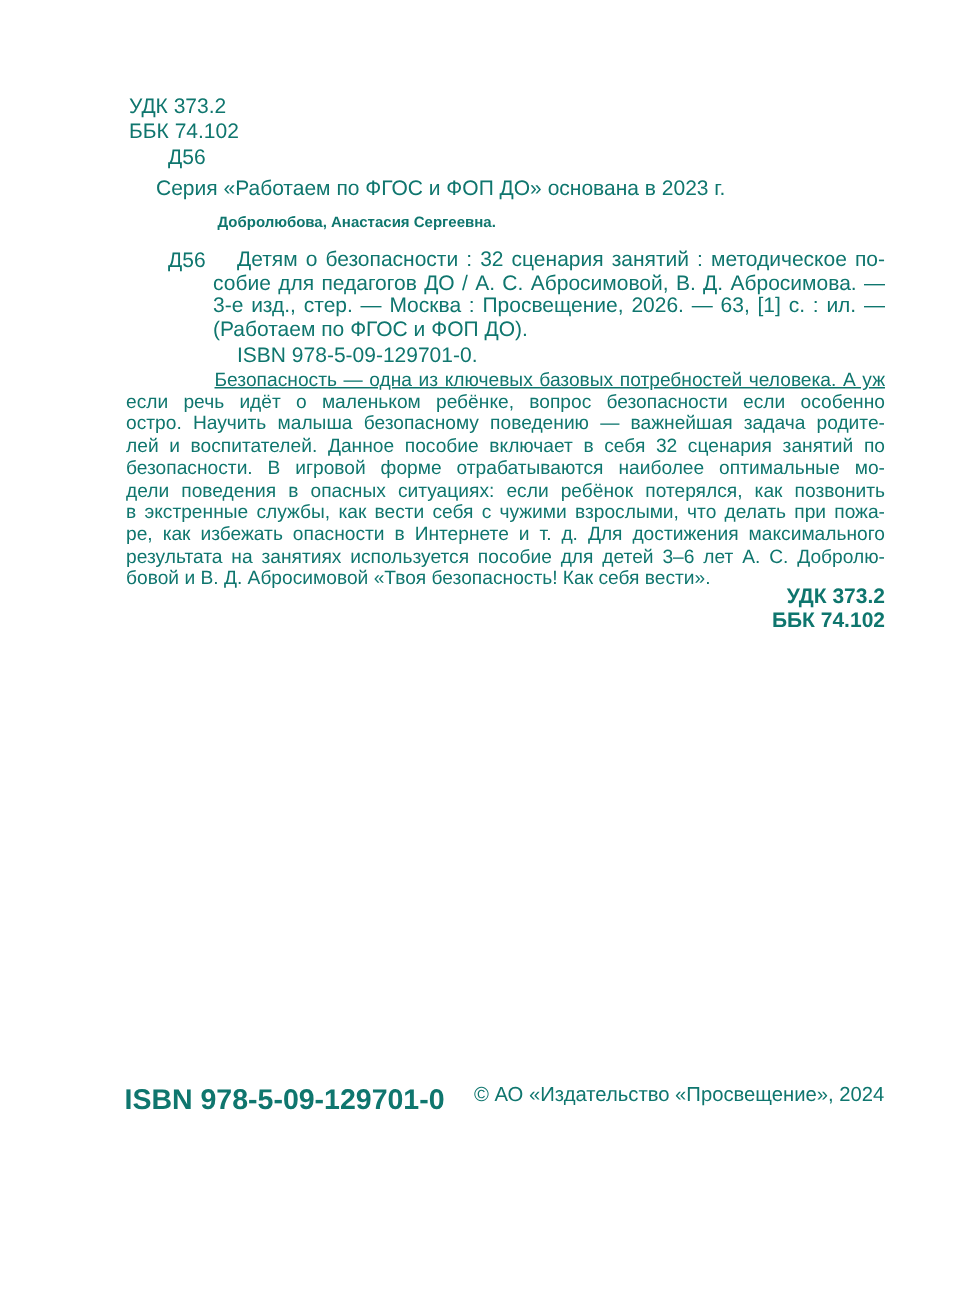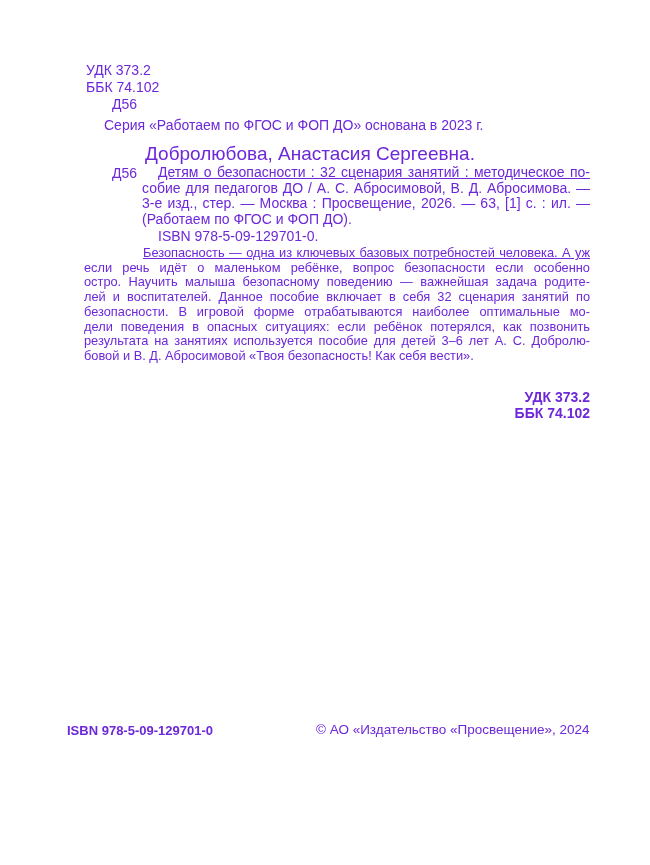--- a/index.html
+++ b/index.html
@@ -2,21 +2,21 @@
 <html><head>
 <meta charset="utf-8">
 <title>Imprint page</title>
 <style>
   html, body { margin: 0; padding: 0; background: #ffffff; }
   .page {
     position: relative;
     width: 650px;
     height: 865px;
     background: #ffffff;
-    color: #6d28d9;
+    color: #0f766e;
     font-family: "Liberation Sans", sans-serif;
     overflow: hidden;
   }
   .top-codes {
     position: absolute;
     left: 86px; top: 62px;
     font-size: 14px;
     line-height: 17px;
     white-space: nowrap;
   }
@@ -25,38 +25,38 @@
     position: absolute;
     left: 104px; top: 117px;
     width: 505px;
     text-align: left;
     font-size: 14px;
     white-space: nowrap;
   }
   .author-heading {
     position: absolute;
     left: 145px; top: 143px;
-    font-size: 19px;
-    font-weight: normal;
+    font-size: 10px;
+    font-weight: bold;
     white-space: nowrap;
   }
   .entry-code {
     position: absolute;
     left: 112px; top: 165px;
     font-size: 14px;
   }
   .entry-lines {
     position: absolute;
     left: 142px; top: 165px;
     width: 448px;
     font-size: 14px;
     line-height: 15.5px;
   }
   .jl { text-align: justify; text-align-last: justify; }
-  .first-entry { padding-left: 16px; text-decoration: underline; }
+  .first-entry { padding-left: 16px; }
   .plain { text-align: left; text-align-last: left; }
   .entry-isbn {
     position: absolute;
     left: 158px; top: 228px;
     font-size: 14px;
     white-space: nowrap;
   }
   .annotation {
     position: absolute;
     left: 84px; top: 246px;
@@ -70,22 +70,22 @@
     left: 440px; top: 390px;
     width: 150px;
     text-align: right;
     font-size: 14px;
     font-weight: bold;
     line-height: 15.5px;
     white-space: nowrap;
   }
   .footer-isbn {
     position: absolute;
-    left: 67px; top: 723px;
-    font-size: 13px;
+    left: 83px; top: 723px;
+    font-size: 19px;
     font-weight: bold;
     white-space: nowrap;
   }
   .footer-copy {
     position: absolute;
     left: 316px; top: 722px;
     font-size: 13.5px;
     line-height: 15.2px;
     white-space: nowrap;
   }
@@ -117,20 +117,22 @@
 
   <div class="entry-isbn">ISBN 978-5-09-129701-0.</div>
 
   <div class="annotation">
     <div class="jl first-anno">Безопасность — одна из ключевых базовых потребностей человека. А уж</div>
     <div class="jl">если речь идёт о маленьком ребёнке, вопрос безопасности если особенно</div>
     <div class="jl">остро. Научить малыша безопасному поведению — важнейшая задача родите-</div>
     <div class="jl">лей и воспитателей. Данное пособие включает в себя 32 сценария занятий по</div>
     <div class="jl">безопасности. В игровой форме отрабатываются наиболее оптимальные мо-</div>
     <div class="jl">дели поведения в опасных ситуациях: если ребёнок потерялся, как позвонить</div>
+    <div class="jl">в экстренные службы, как вести себя с чужими взрослыми, что делать при пожа-</div>
+    <div class="jl">ре, как избежать опасности в Интернете и т. д. Для достижения максимального</div>
     <div class="jl">результата на занятиях используется пособие для детей 3–6 лет А. С. Добролю-</div>
     <div class="plain">бовой и В. Д. Абросимовой «Твоя безопасность! Как себя вести».</div>
   </div>
 
   <div class="right-codes">
     <div>УДК 373.2</div>
     <div>ББК 74.102</div>
   </div>
 
   <div class="footer-isbn">ISBN 978-5-09-129701-0</div>

